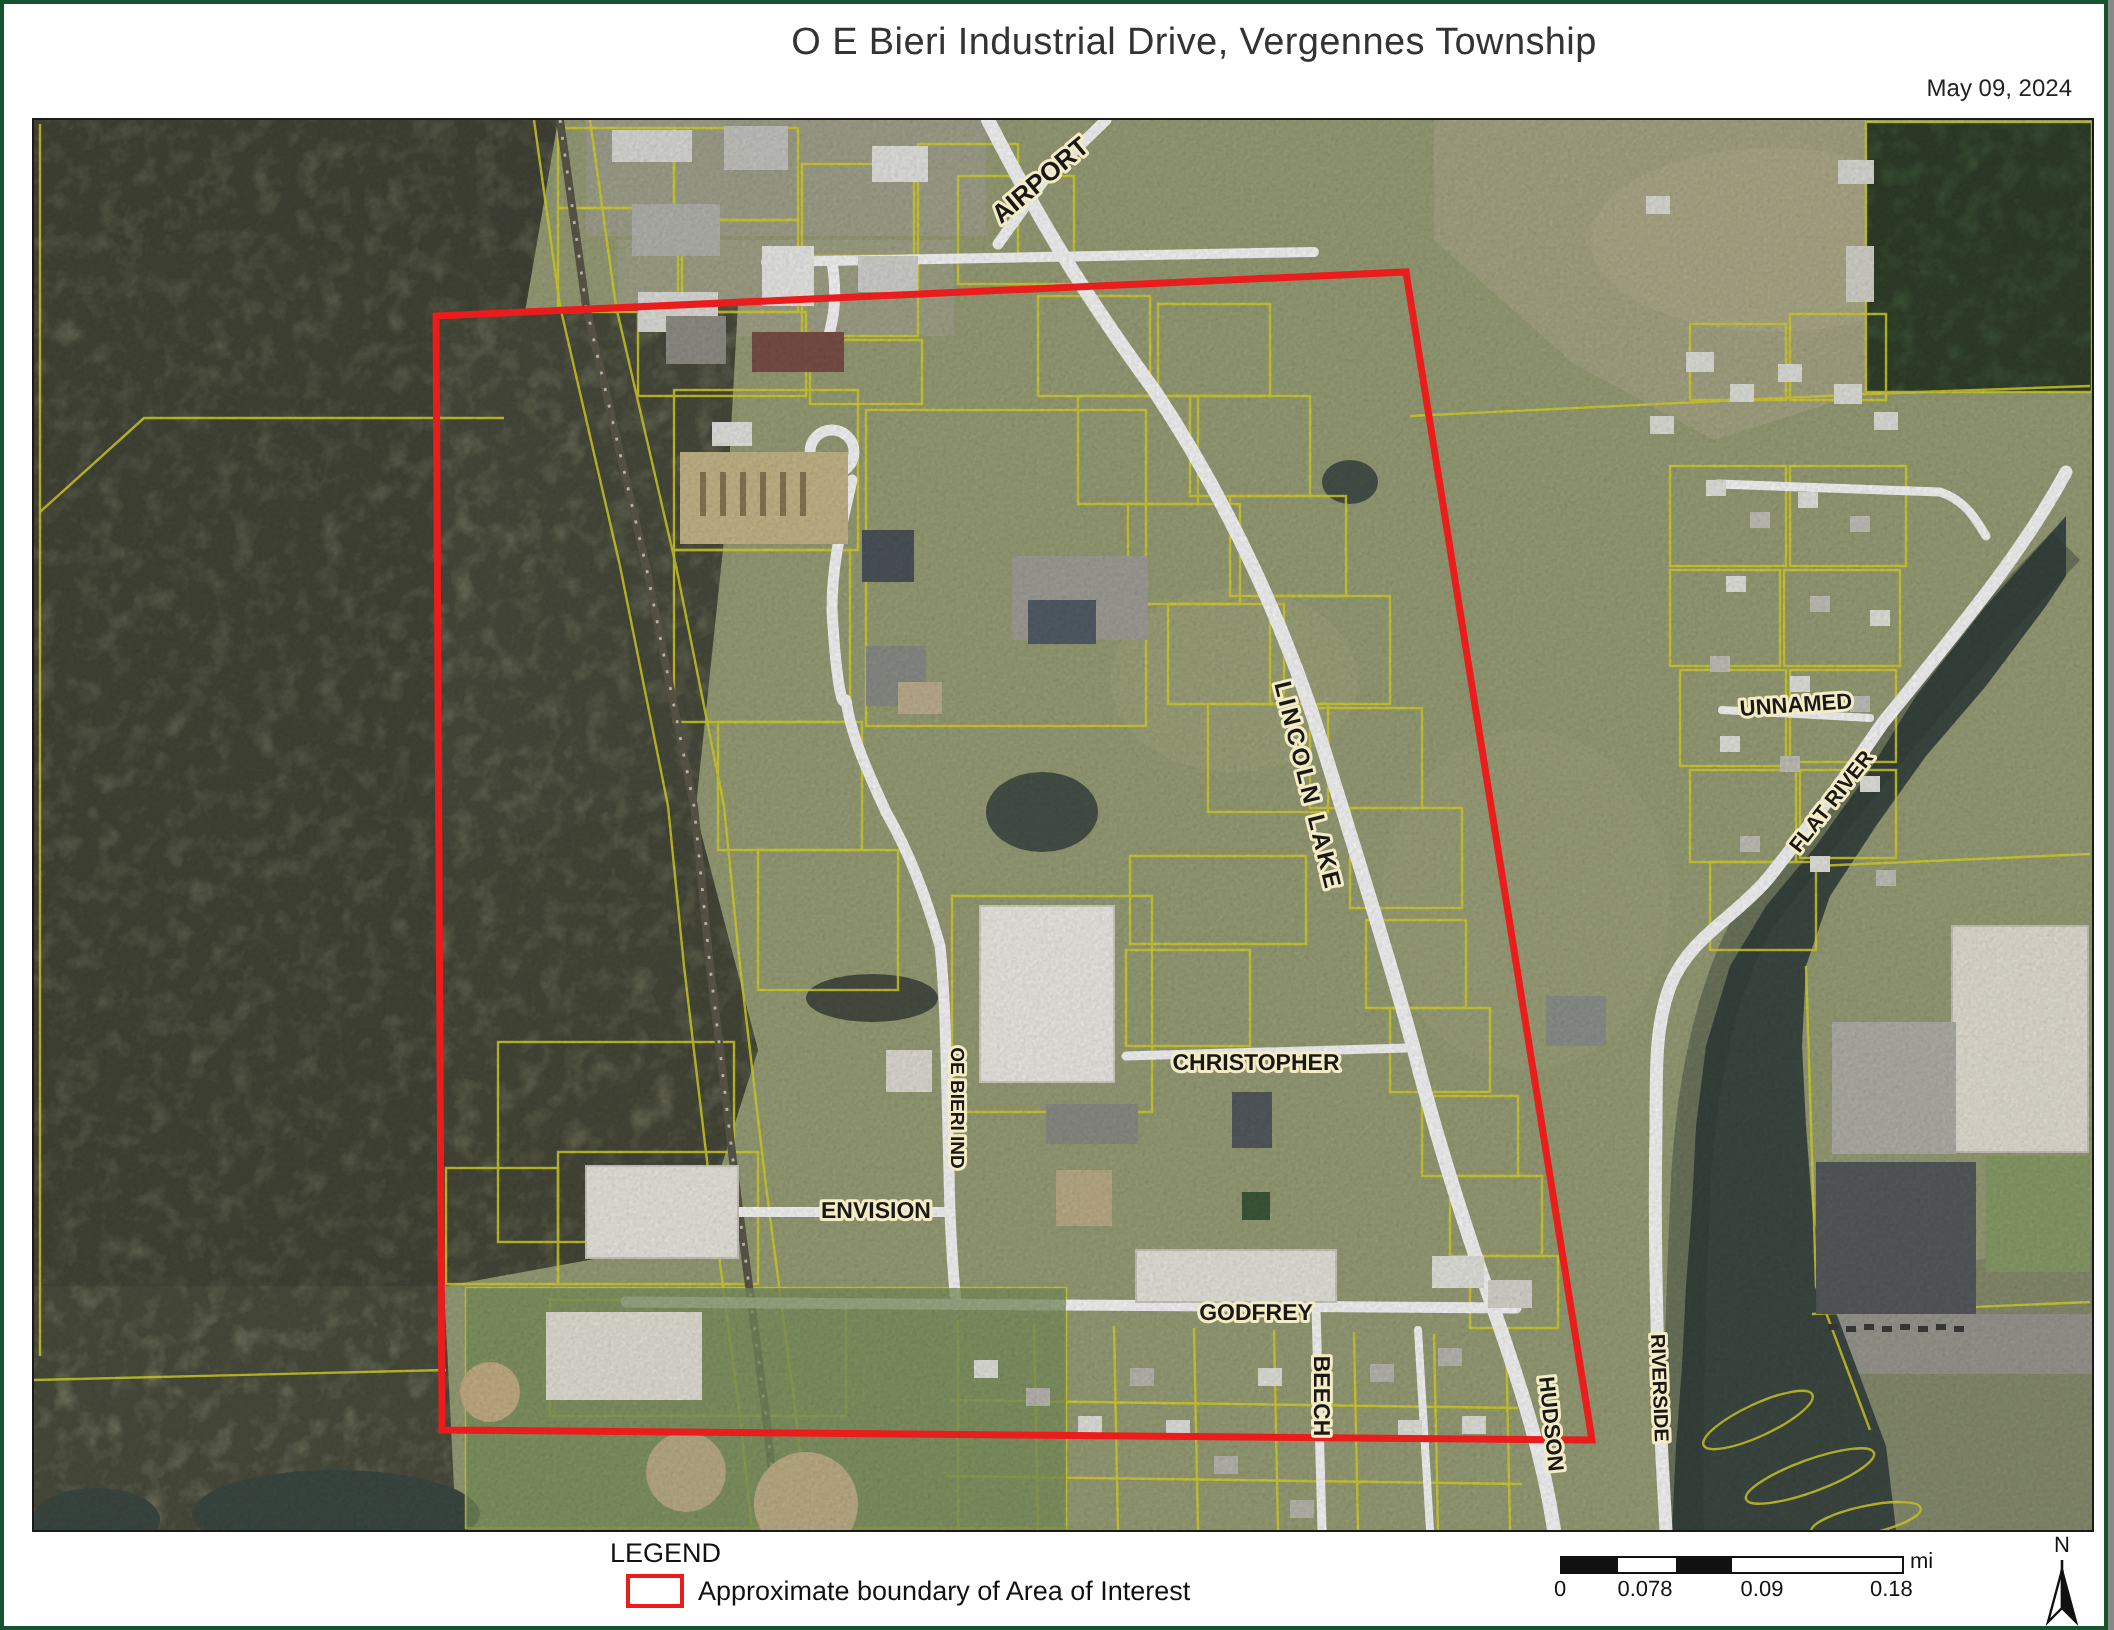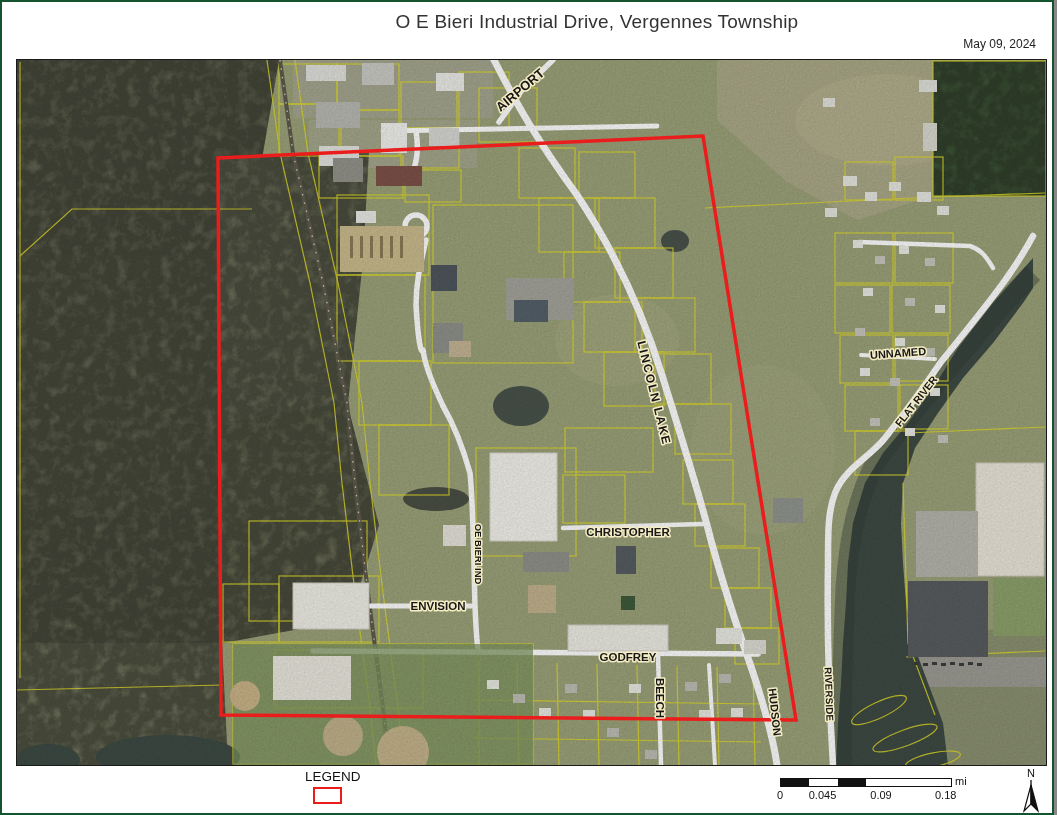--- a/index.html
+++ b/index.html
@@ -294,34 +294,35 @@
         <text class="lbl" transform="translate(758,652) rotate(84)" text-anchor="middle" dominant-baseline="central" font-size="11">HUDSON</text>
         <text class="lbl" transform="translate(812,634) rotate(88)" text-anchor="middle" dominant-baseline="central" font-size="10">RIVERSIDE</text>
       </g>
     </svg>
   </div>
 
   <div class="legend">
     <div class="legend-title">LEGEND</div>
     <div class="legend-item">
       <span class="swatch"></span>
+      <span>Approximate boundary of Area of Interest</span>
     </div>
   </div>
 
   <div class="scalebar">
     <div class="bar">
       <span class="s1"></span>
         <span class="s2"></span>
         <span class="s3"></span>
         <span class="s4"></span>
     </div>
     <span class="mi">mi</span>
     <div class="ticks">
       <span class="t0">0</span>
-      <span class="t1">0.045</span>
+      <span class="t1">0.078</span>
       <span class="t2">0.09</span>
       <span class="t3">0.18</span>
     </div>
   </div>
 
   <div class="north">
     <span class="n-label">N</span>
     <svg width="24" height="36" viewBox="0 0 24 36">
       <line x1="12" y1="2" x2="12" y2="9" stroke="#111" stroke-width="1.3"></line>
       <polygon points="12,7 5,33 12,26" fill="#fff" stroke="#111" stroke-width="1.2"></polygon>

